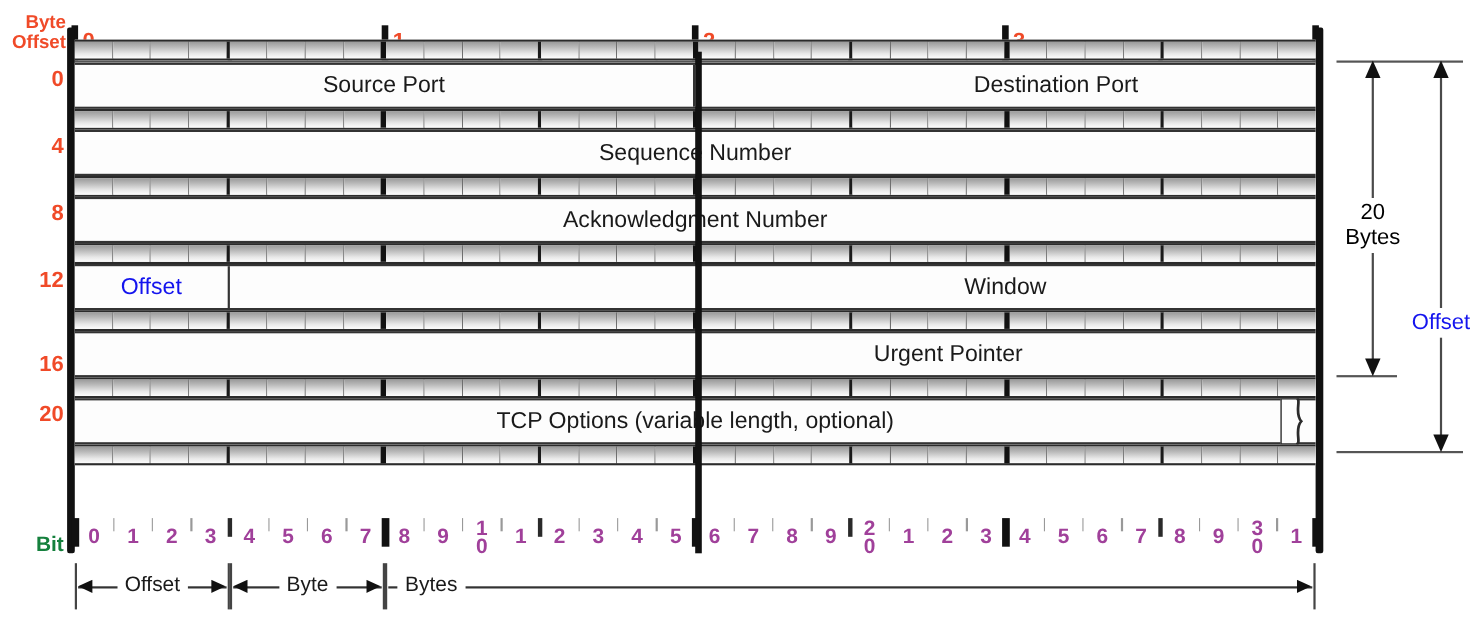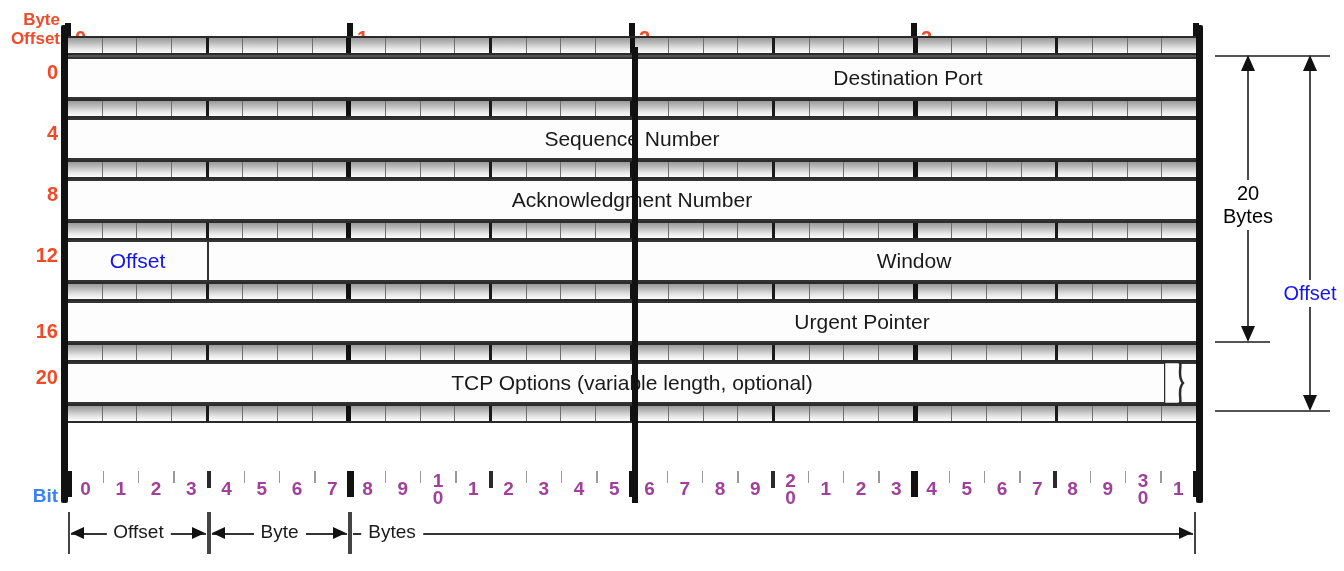--- a/index.html
+++ b/index.html
@@ -35,21 +35,21 @@
     color: #f04a28;
     font-size: 20px;
     font-weight: bold;
   }
 
   .bit-title {
     position: absolute;
     left: 6px; top: 485px;
     width: 52px;
     text-align: right;
-    color: #3b82f6;
+    color: #15803d;
     font-size: 19px;
     font-weight: bold;
   }
 
   
   .frame { position: absolute; left: 68px; top: 25px; width: 1128px; height: 478px; }
   .vborder {
     position: absolute;
     top: 0; height: 478px; width: 7px;
     background: #111;
@@ -312,21 +312,24 @@
           <div class="cell"></div>
           <div class="cell"></div>
           <div class="cell"></div>
           <div class="cell nib"></div>
           <div class="cell"></div>
           <div class="cell"></div>
           <div class="cell"></div>
           <div class="cell byte"></div>
         </div>
         <div class="row" style="top: 32px; height: 42px;">
-          <div class="field" style="left: 544px; width: 592px; justify-content: center;">
+          <div class="field thin-sep" style="left: 0px; width: 564px;">
+            <span>Source Port</span>
+          </div>
+          <div class="field" style="left: 596px; width: 592px; justify-content: center;">
             <span>Destination Port</span>
           </div>
         </div>
         <div class="sepbar" style="top: 74px;">
           <div class="cell"></div>
           <div class="cell"></div>
           <div class="cell"></div>
           <div class="cell nib"></div>
           <div class="cell"></div>
           <div class="cell"></div>

